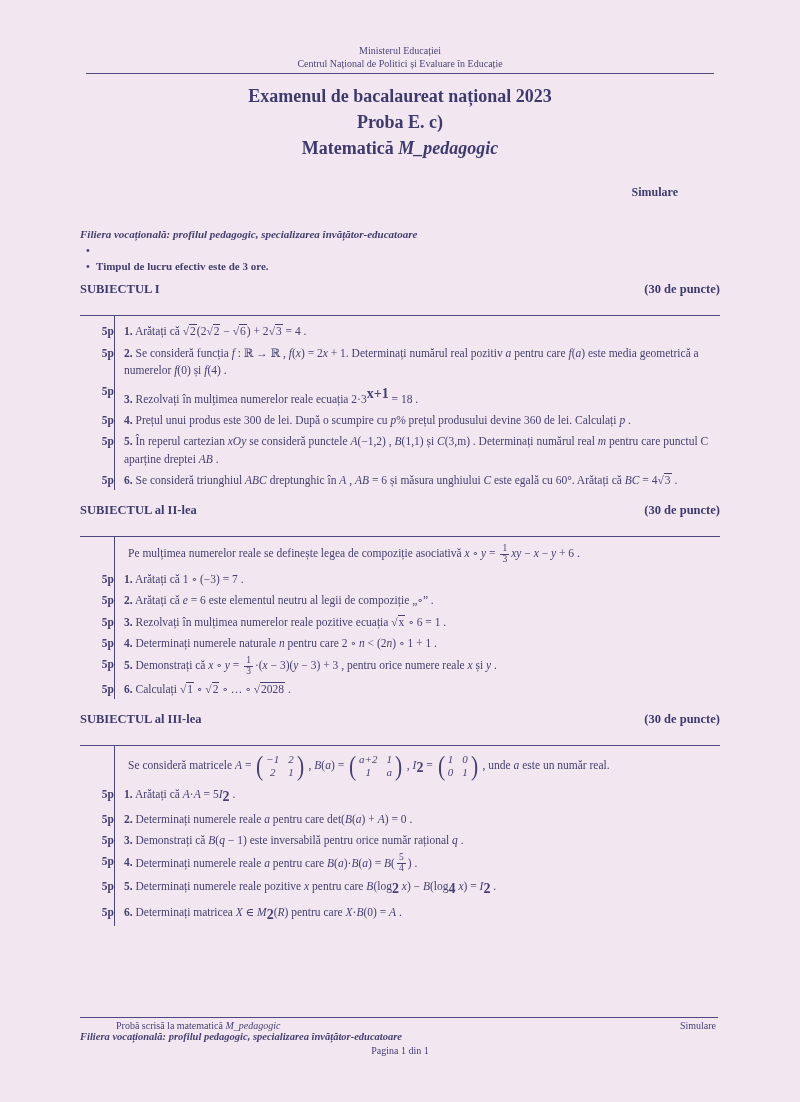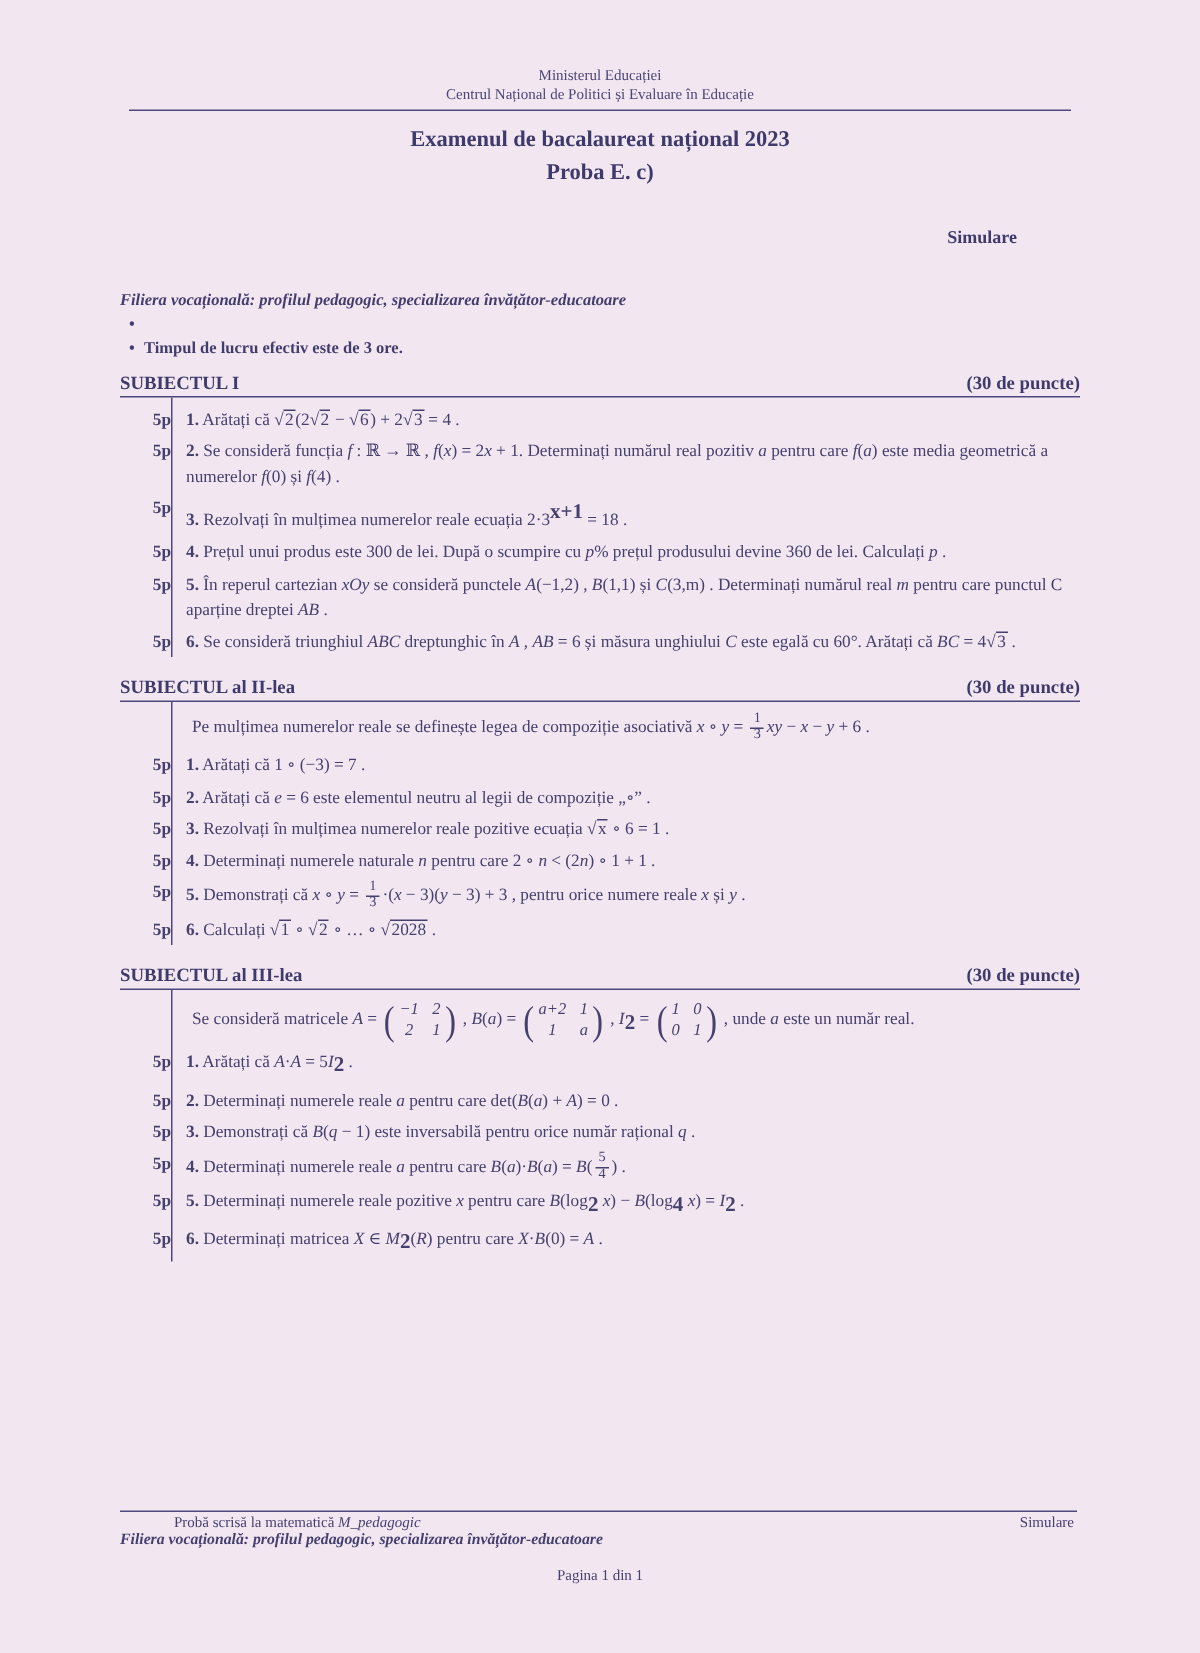--- a/index.html
+++ b/index.html
@@ -12,29 +12,29 @@
     color:#46406f;
     font-family:"Liberation Serif","DejaVu Serif",serif;
     box-sizing:border-box;
     padding:44px 80px 0 80px;
     display:flex;flex-direction:column;
     overflow:hidden;
   }
   
   .ministry{ text-align:center;font-size:10px;line-height:1.3;color:#4c4677;}
   .m-rule{ border-bottom:1.6px solid #4e477d;margin:3px 6px 0 6px;}
-  .titles{ text-align:center;font-weight:bold;font-size:15px;color:#3e3a6b;margin-top:9px;line-height:1.45;}
+  .titles{ text-align:center;font-weight:bold;font-size:18px;color:#3e3a6b;margin-top:9px;line-height:1.45;}
   .titles .t3 i{font-weight:bold;}
   .simulare{ text-align:right;font-weight:bold;font-size:12px;padding-right:42px;margin-top:24px;color:#3e3a6b;}
   
   .filiera{ font-weight:bold;font-style:italic;font-size:11px;margin-top:28px;color:#433d6e;}
   .bullet{ display:flex;font-weight:bold;font-size:11px;margin-top:4px;color:#433d6e;}
   .bullet .b{width:16px;text-align:center;flex:0 0 16px;}
   
-  .sec-head{ display:flex;justify-content:space-between;font-weight:bold;font-size:12.5px;color:#3e3a6b;border-bottom:1.6px solid #4e477d;padding-bottom:1px;margin-top:10px;}
+  .sec-head{ display:flex;justify-content:space-between;font-weight:bold;font-size:12.5px;color:#3e3a6b;border-bottom:1.6px solid #4e477d;padding-bottom:18px;margin-top:10px;}
   .block{ position:relative;padding-top:3px;}
   .vline{ position:absolute;left:34px;top:0;bottom:3px;width:1px;background:#4e477d;}
   .intro{ padding:4px 0 2px 48px;font-size:11.5px;line-height:1.55;}
   .item{ display:grid;grid-template-columns:34px 1fr;font-size:11.5px;line-height:1.5;margin:4px 0;}
   .pts{ font-weight:bold;padding-left:9px;text-align:right;}
   .itxt{ padding-left:10px;padding-right:2px;}
   .inum{ font-weight:bold;}
   
   sup,sub{font-size:14px;font-weight:bold;}
   .sq .rad{ border-top:1px solid currentColor;padding:0 1px;}
@@ -42,36 +42,37 @@
   .frac .fn{display:block;font-size:9.5px;padding:0 2px;}
   .frac .fd{display:block;font-size:9.5px;border-top:1px solid currentColor;padding:0 2px;}
   .mat{ display:inline-flex;align-items:center;vertical-align:middle;margin:0 1px;}
   .mat .par{ font-size:27px;font-weight:400;line-height:0.85;transform:scaleX(0.8);}
   .mat .mg{ display:inline-grid;grid-template-columns:auto auto;column-gap:9px;text-align:center;font-size:11px;line-height:1.2;padding:0 2px;font-style:italic;}
   
   .footer{ margin-top:auto;padding-bottom:46px;font-size:10px;color:#453f70;}
   .f-rule{ border-bottom:1.6px solid #4e477d;margin:0 2px 2px 0;}
   .f-row1{ display:flex;justify-content:space-between;padding-right:4px;margin-left:36px;}
   .f-filiera{ font-weight:bold;font-style:italic;font-size:10.5px;}
-  .f-page{ text-align:center;margin-top:13px;}
+  .f-page{ text-align:center;margin-top:3px;}
 </style>
 </head>
 <body>
 
 <div class="page">
 
   <div class="ministry">
     <div>Ministerul Educației</div>
     <div>Centrul Național de Politici și Evaluare în Educație</div>
   </div>
   <div class="m-rule"></div>
 
   <div class="titles">
     <div>Examenul de bacalaureat național 2023</div>
     <div>Proba E. c)</div>
+    <div class="t3"><span>Matematică </span><i>M_pedagogic</i></div>
   </div>
 
   <div class="simulare">Simulare</div>
 
   <div class="filiera">Filiera vocațională: profilul pedagogic, specializarea învățător-educatoare</div>
   <div class="bullet">
       <span class="b">•</span>
     </div>
   <div class="bullet">
       <span class="b">•</span>

